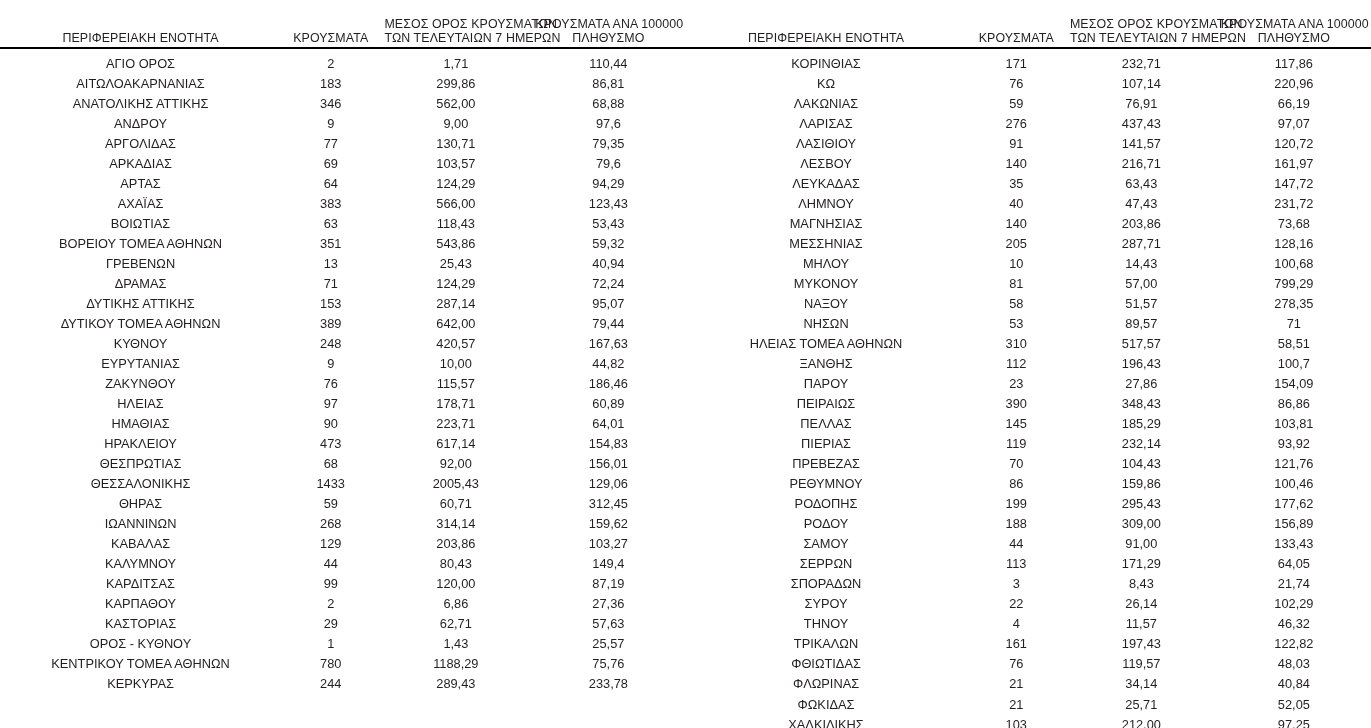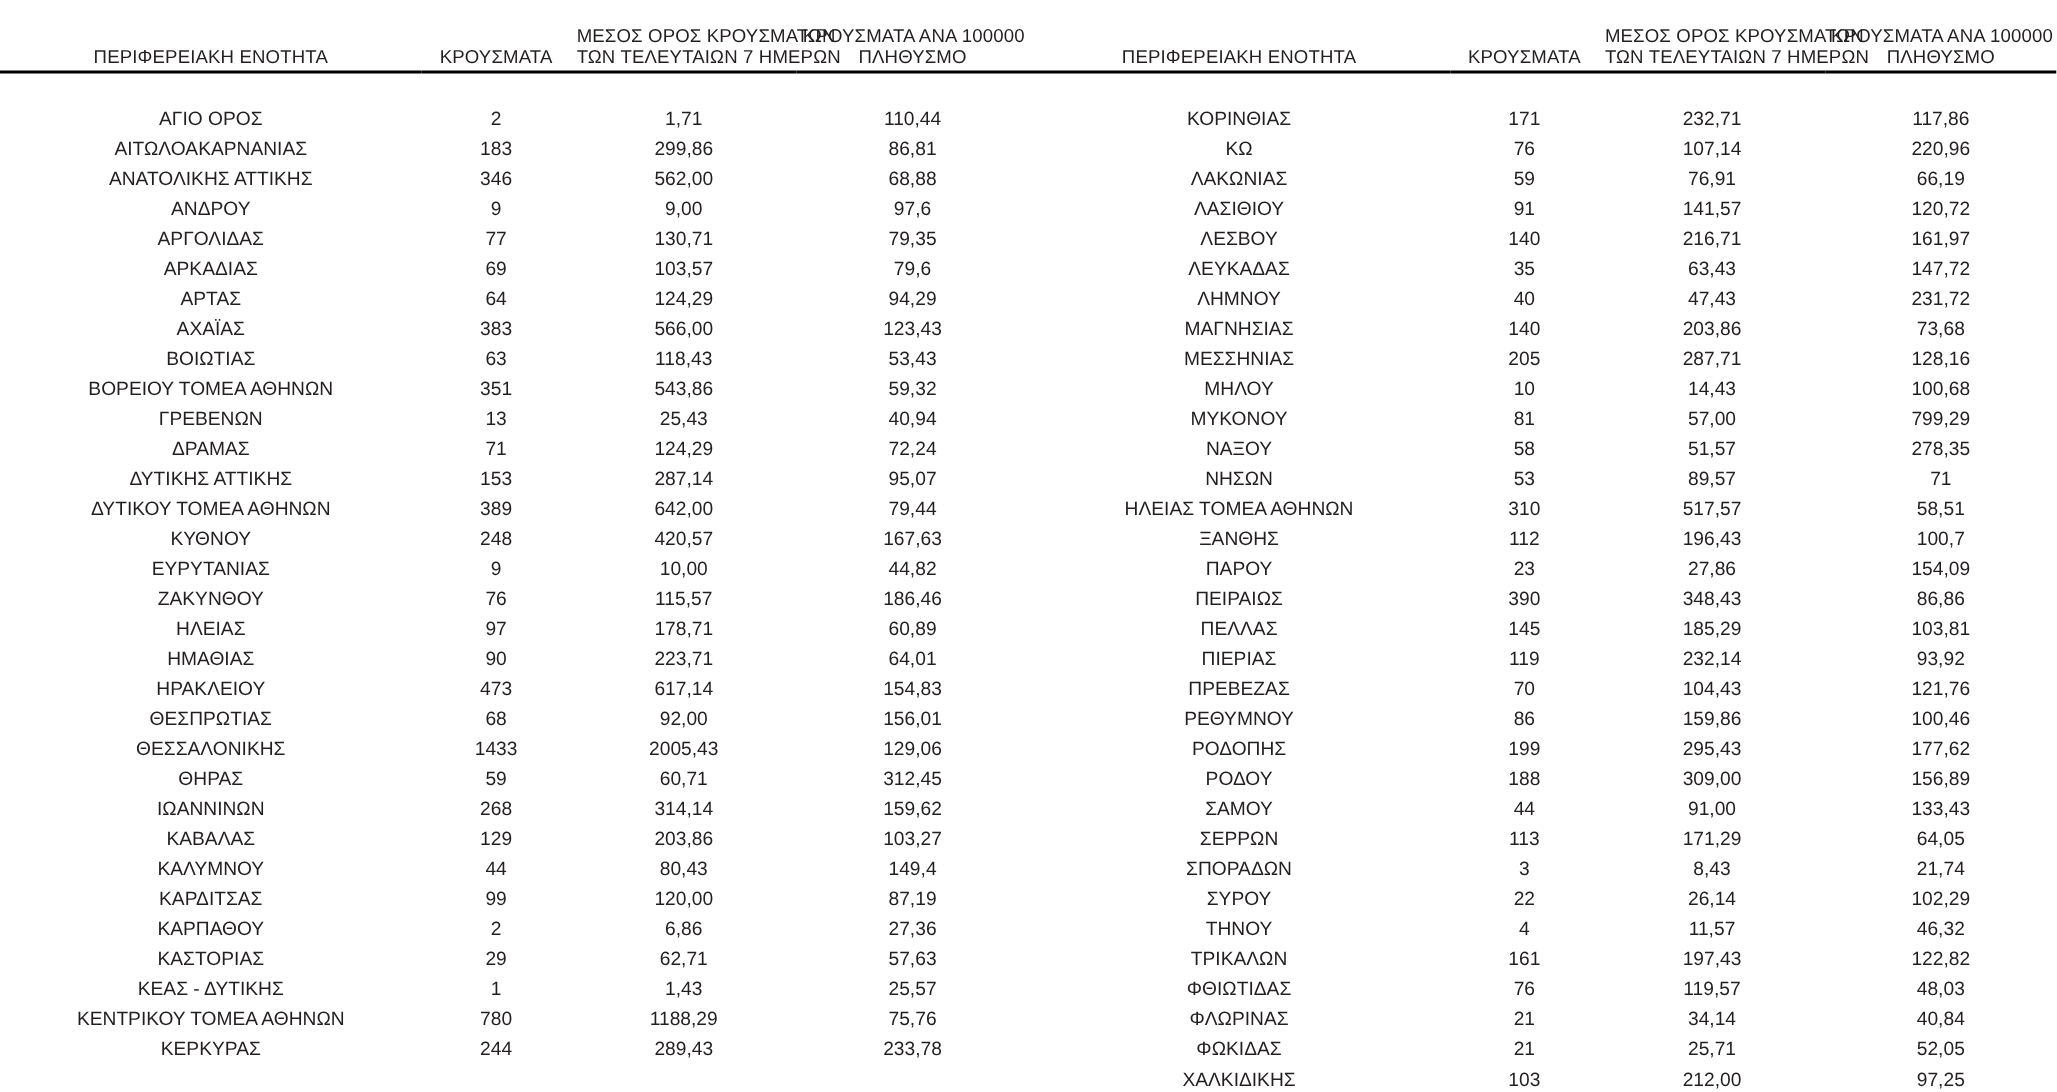--- a/index.html
+++ b/index.html
@@ -55,21 +55,21 @@
   tbody td {
     text-align: center;
     padding: 0 4px;
     height: 20.02px;
     line-height: 20.02px;
     font-size: 12.8px;
     white-space: nowrap;
     overflow: hidden;
     box-sizing: border-box;
   }
-  tbody tr:first-child td { padding-top: 19px; }
+  tbody tr:first-child td { padding-top: 4px; }
   thead tr.rule-row th {
     height: 2px;
     padding: 0;
     border-bottom: none;
     border-top: 1.1px solid #000000;
   }
 </style>
 </head>
 <body>
 
@@ -275,21 +275,21 @@
             <td>6,86</td>
             <td>27,36</td>
           </tr>
           <tr>
             <td class="name-cell">ΚΑΣΤΟΡΙΑΣ</td>
             <td>29</td>
             <td>62,71</td>
             <td>57,63</td>
           </tr>
           <tr>
-            <td class="name-cell">ΚΕΑΣ - ΔΥΤΙΚΗΣ</td>
+            <td class="name-cell">ΟΡΟΣ - ΚΥΘΝΟΥ</td>
             <td>1</td>
             <td>1,43</td>
             <td>25,57</td>
           </tr>
           <tr>
             <td class="name-cell">ΚΕΝΤΡΙΚΟΥ ΤΟΜΕΑ ΑΘΗΝΩΝ</td>
             <td>780</td>
             <td>1188,29</td>
             <td>75,76</td>
           </tr>
@@ -348,20 +348,26 @@
             <td>107,14</td>
             <td>220,96</td>
           </tr>
           <tr>
             <td class="name-cell">ΛΑΚΩΝΙΑΣ</td>
             <td>59</td>
             <td>76,91</td>
             <td>66,19</td>
           </tr>
           <tr>
+            <td class="name-cell">ΛΑΡΙΣΑΣ</td>
+            <td>276</td>
+            <td>437,43</td>
+            <td>97,07</td>
+          </tr>
+          <tr>
             <td class="name-cell">ΛΑΣΙΘΙΟΥ</td>
             <td>91</td>
             <td>141,57</td>
             <td>120,72</td>
           </tr>
           <tr>
             <td class="name-cell">ΛΕΣΒΟΥ</td>
             <td>140</td>
             <td>216,71</td>
             <td>161,97</td>

